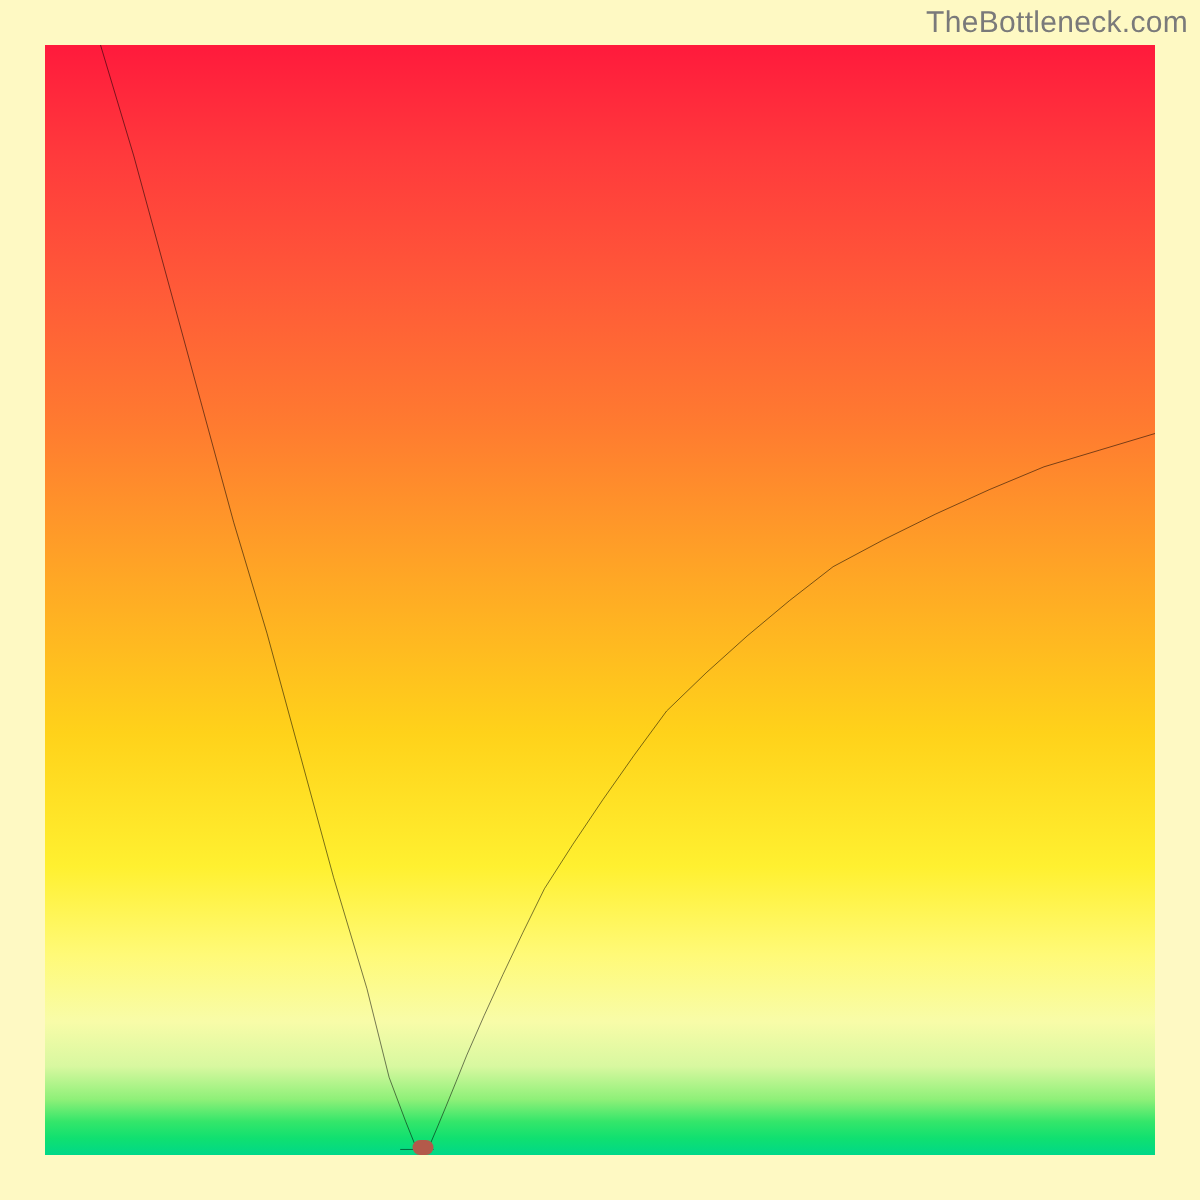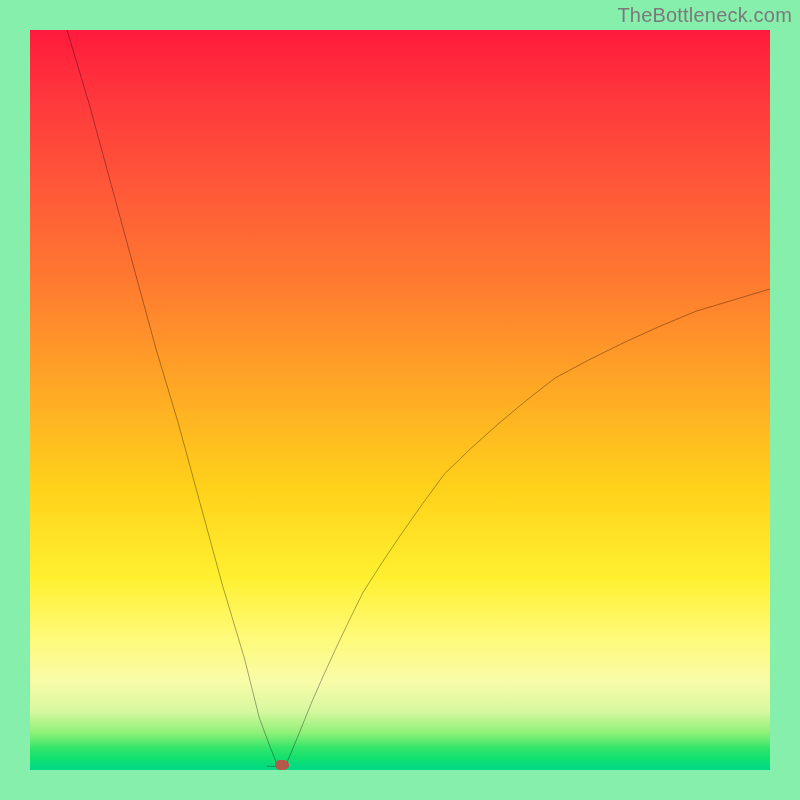--- a/index.html
+++ b/index.html
@@ -10,21 +10,21 @@
     background: #000;
     overflow: hidden;
     font-family: Arial, Helvetica, sans-serif;
   }
   .frame {
     position: absolute;
     left: 0;
     top: 0;
     width: 800px;
     height: 800px;
-    background: #86efac;
+    background: #fef9c3;
   }
   .plot-area {
     position: absolute;
     left: 30px;
     top: 30px;
     width: 740px;
     height: 740px;
     
     background: linear-gradient(to bottom,
       #ff1a3c 0%,

